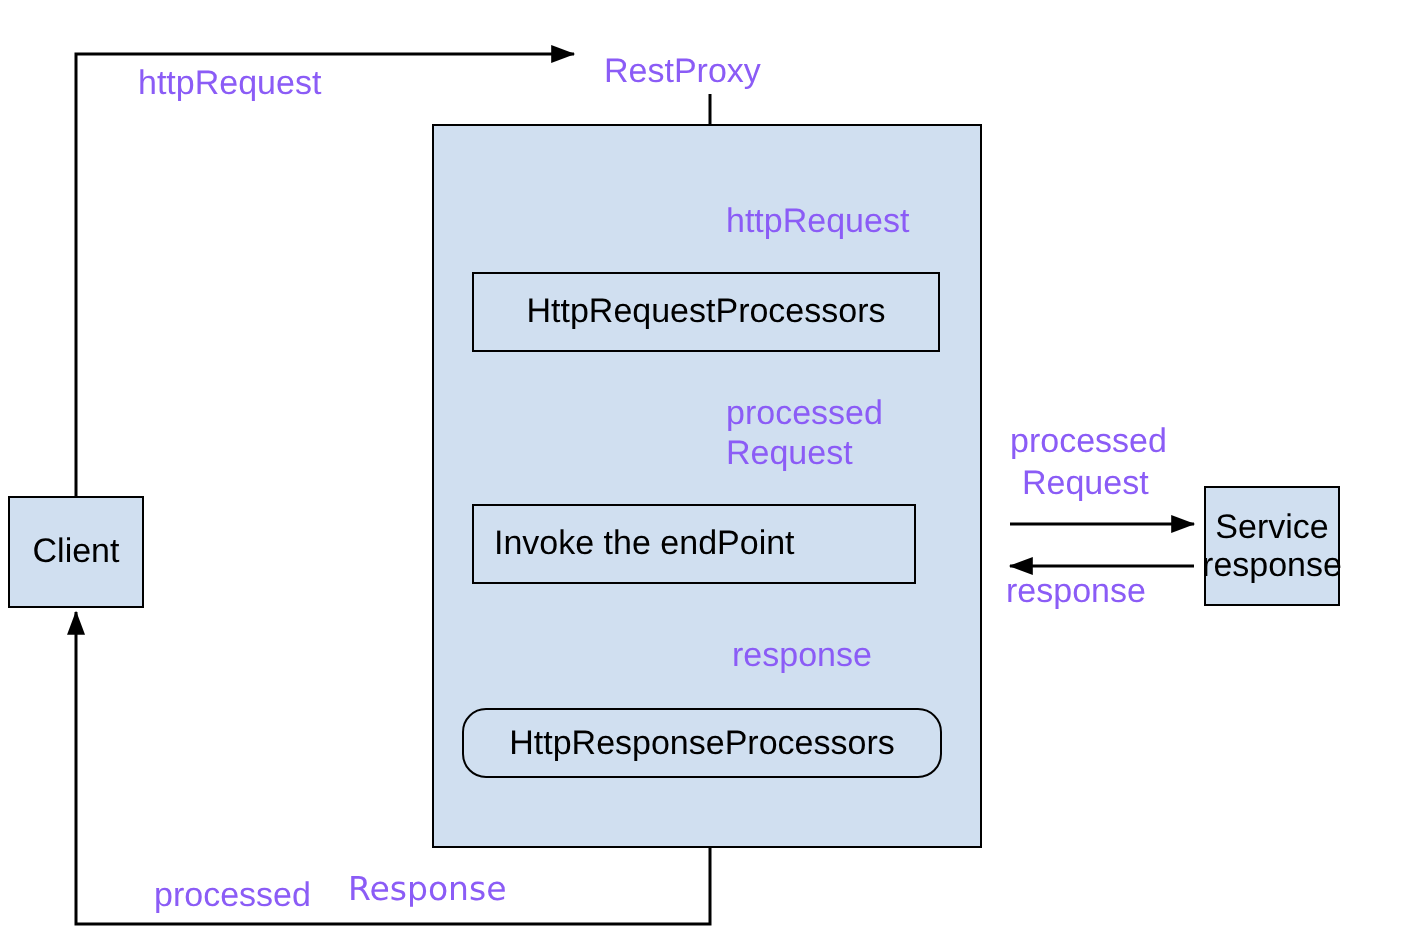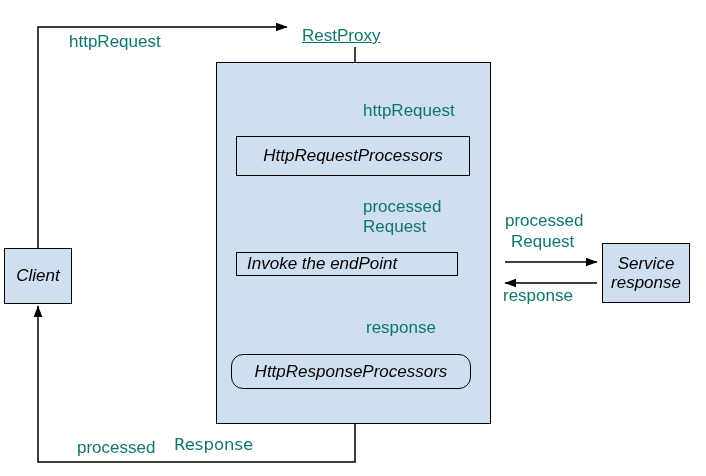--- a/index.html
+++ b/index.html
@@ -27,33 +27,32 @@
     position: absolute;
     box-sizing: border-box;
     background: #d0dff0;
     border: 1.6px solid #000000;
     color: #000000;
     font-size: 17px;
     line-height: 1.05;
     display: flex;
     align-items: center;
     white-space: nowrap;
-    font-style: italic;
   }
   .node.center { justify-content: center; }
   .node.left-pad { justify-content: flex-start; padding-left: 10px; }
   .container-box {
     position: absolute;
     box-sizing: border-box;
     background: #d0dff0;
     border: 1.6px solid #000000;
   }
   .label {
     position: absolute;
-    color: #0f766e;
+    color: #8b5cf6;
     font-size: 17px;
     line-height: 1.12;
     white-space: nowrap;
   }
   .label.serif-ish {
     font-family: "DejaVu Sans", sans-serif;
     font-size: 16.5px;
   }
   .node.service {
     flex-direction: column;
@@ -111,34 +110,34 @@
   <div class="container-box" style="left:216px; top:62px; width:275px; height:362px;"></div>
 
   <div class="node center" style="left:4px; top:248px; width:68px; height:56px;">
     <span>Client</span>
   </div>
 
   <div class="node center" style="left:236px; top:136px; width:234px; height:40px;">
     <span>HttpRequestProcessors</span>
   </div>
 
-  <div class="node left-pad" style="left:236px; top:252px; width:222px; height:24px;">
+  <div class="node left-pad" style="left:236px; top:252px; width:222px; height:40px;">
     <span>Invoke the endPoint</span>
   </div>
 
   <div class="node center" style="left:231px; top:354px; width:240px; height:35px;border-radius:12px;">
     <span>HttpResponseProcessors</span>
   </div>
 
-  <div class="node service" style="left:602px; top:243px; width:88px; height:60px;">
+  <div class="node service" style="left:602px; top:243px; width:68px; height:60px;">
     <span>Service</span>
     <span>response</span>
   </div>
 
-  <div class="label" style="left:302px; top:26px;text-decoration:underline;">RestProxy</div>
+  <div class="label" style="left:302px; top:26px;">RestProxy</div>
 
   <div class="label" style="left:69px; top:32px;">httpRequest</div>
 
   <div class="label" style="left:363px; top:101px;">httpRequest</div>
 
   <div class="label" style="left:363px; top:197px;">processed</div>
   <div class="label" style="left:363px; top:217px;">Request</div>
 
   <div class="label" style="left:366px; top:318px;">response</div>
 

